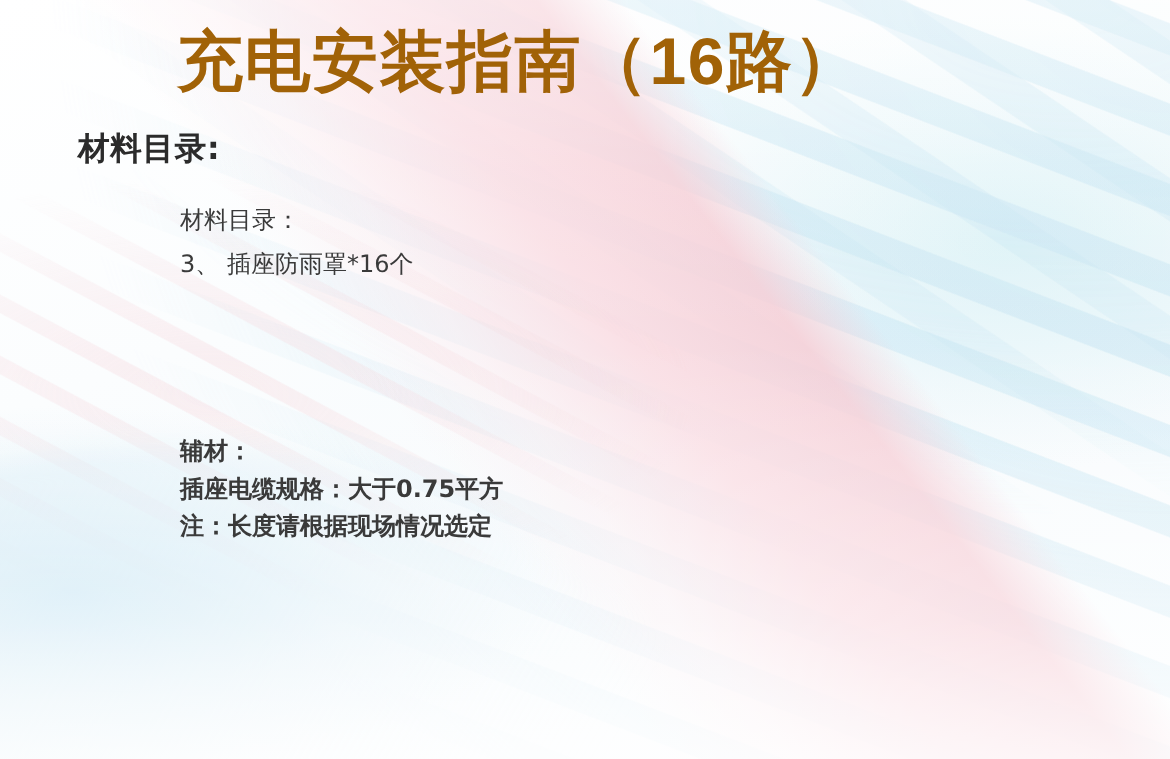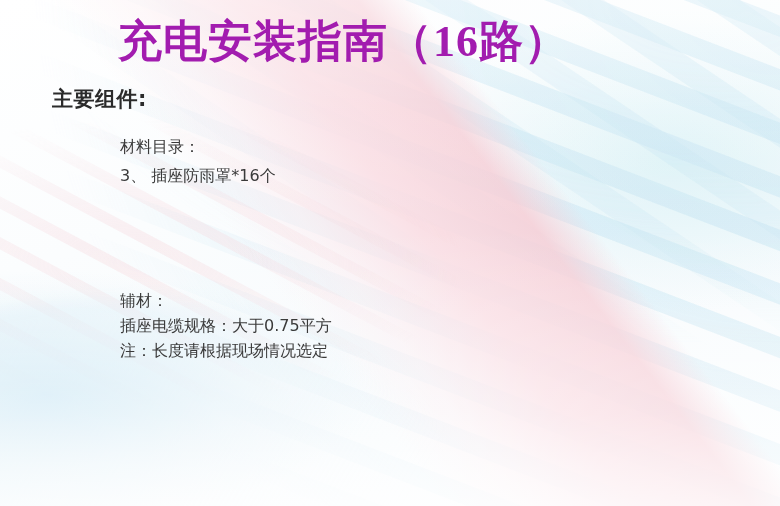--- a/index.html
+++ b/index.html
@@ -116,25 +116,25 @@
     position: relative;
     z-index: 5;
     width: 100%;
     height: 100%;
   }
 
   .slide-title {
     position: absolute;
     left: 118px;
     top: 12px;
-    font-family: Liberation Serif, serif;
+    font-family: Liberation Sans, sans-serif;
     font-size: 44px;
     font-weight: 700;
     letter-spacing: 1px;
-    color: #a21caf;
+    color: #a16207;
     white-space: nowrap;
     line-height: 1.35;
   }
 
   .section-label {
     position: absolute;
     left: 52px;
     top: 85px;
     font-size: 21px;
     font-weight: 700;
@@ -145,21 +145,21 @@
 
   .body-block {
     position: absolute;
     left: 120px;
     color: #3a3a3a;
     font-size: 16px;
     line-height: 29px;
     white-space: nowrap;
   }
   .block-main { top: 132px; }
-  .block-aux  { top: 288px; line-height: 25px; }
+  .block-aux  { top: 288px; line-height: 25px; font-weight: bold; }
 
   .body-line { display: block; }
 </style>
 </head>
 <body>
 
 <div id="slide">
 
   <div class="bg-layer bg-base"></div>
   <div class="bg-layer bg-cyan-glow"></div>
@@ -168,21 +168,21 @@
   <div class="bg-layer bg-pink-band"></div>
   <div class="bg-layer bg-pink-streaks"></div>
   <div class="bg-swoosh-arc"></div>
   <div class="bg-layer bg-swoosh"></div>
   <div class="bg-layer bg-whiten"></div>
 
   <div class="content">
 
     <div class="slide-title">充电安装指南（16路）</div>
 
-    <div class="section-label">主要组件:</div>
+    <div class="section-label">材料目录:</div>
 
     <div class="body-block block-main">
       <span class="body-line">材料目录：</span>
       <span class="body-line">3、 插座防雨罩*16个</span>
     </div>
 
     <div class="body-block block-aux">
       <span class="body-line">辅材：</span>
       <span class="body-line">插座电缆规格：大于0.75平方</span>
       <span class="body-line">注：长度请根据现场情况选定</span>

